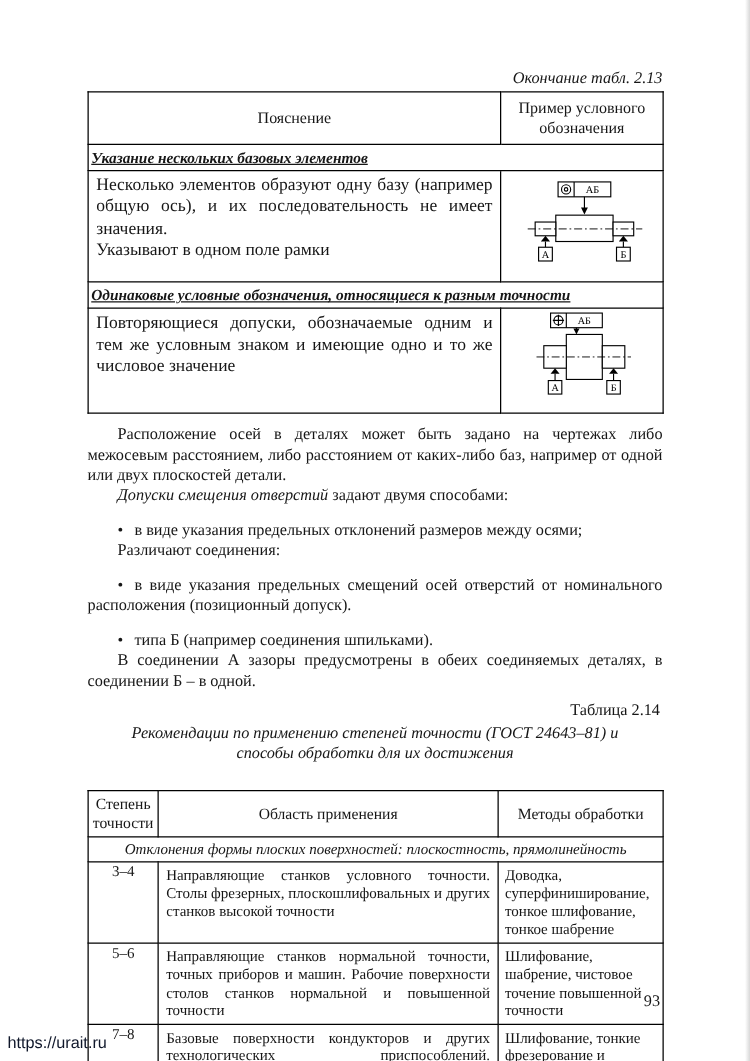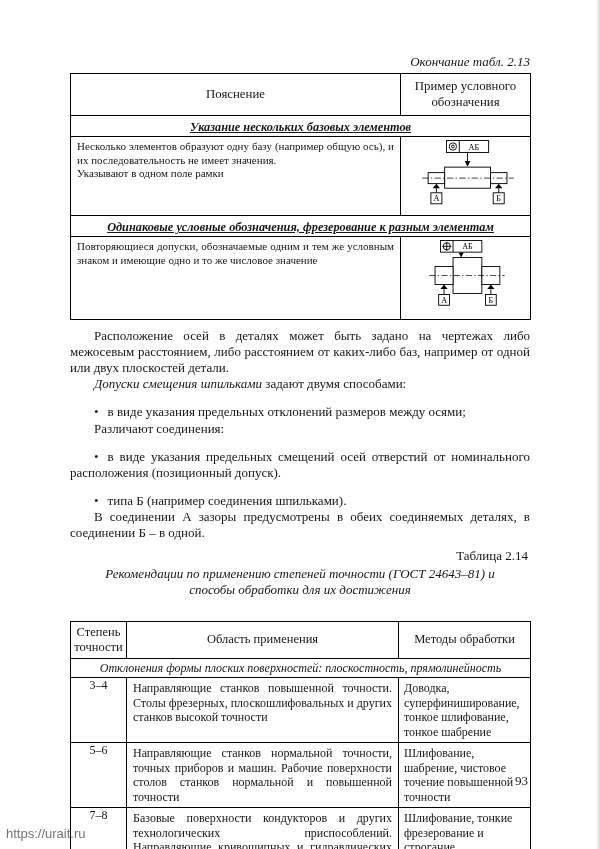--- a/index.html
+++ b/index.html
@@ -10,45 +10,45 @@
   }
   .page-edge { position:absolute; right:0; top:0; width:4px; height:100%;
     background:linear-gradient(to right,#ffffff,#d8d8d8); }
   .content { padding:54px 70px 0 70px; }
   .cont-caption { font-style:italic; text-align:right; font-size:13px; margin-bottom:3px; }
 
   .tbl { width:100%; border-collapse:collapse; table-layout:fixed; }
   .tbl th,.tbl td { border:1px solid #000; font-weight:normal; }
 
   .t13 th { font-size:12.8px; text-align:center; vertical-align:middle; padding:3px 4px; height:42px; line-height:1.2; }
-  .sec { text-align:center; padding:1px 2px; }
+  .sec { padding:1px 2px; }
   .sec-t { font-style:italic; font-weight:bold; text-decoration:underline; font-size:12.3px; }
-  .expl { font-size:11px; line-height:1.24; padding:3px 6px 16px 6px; text-align:justify;
+  .expl { font-size:14px; line-height:1.24; padding:3px 6px 16px 6px; text-align:justify;
     white-space:pre-line; vertical-align:top; }
   .draw { text-align:center; vertical-align:middle; padding:2px 12px; }
   .dsvg text { font-family:"Liberation Serif","DejaVu Serif",serif; }
 
   .bodyblock { margin-top:8px; }
   .bodyp { font-size:13px; line-height:1.24; text-align:justify; }
   .ind { text-indent:24px; }
   .bullet { text-indent:24px;margin-top:12px; }
   .bullet::before { content:"•"; margin-right:9px; }
 
   .tbl-caption { text-align:right; font-size:13px; margin:7px 2px 2px 0; }
   .tbl-title { text-align:center; font-style:italic; font-size:13px; line-height:1.25; margin-bottom:22px; padding:0 18px; }
 
   .t14 th { font-size:12.5px; text-align:center; padding:3px 3px; vertical-align:middle; line-height:1.2; }
   .t14 td { font-size:12px; line-height:1.21; vertical-align:top; }
   .sec2 { font-style:italic; font-weight:bold; text-align:center; font-size:12.3px; padding:2px; vertical-align:middle; }
   .deg { text-align:center; vertical-align:middle; font-size:12.5px; }
   .area { text-align:justify; padding:3px 6px; }
   .met { text-align:left; padding:3px 5px; overflow-wrap:break-word;margin-top:12px; }
 
-  .page-num { position:absolute; right:72px; top:773px; font-size:13px; }
-  .watermark { position:absolute; left:6px; top:826px; font-size:13px; color:#737373;
+  .page-num { position:absolute; right:72px; top:793px; font-size:13px; }
+  .watermark { position:absolute; left:6px; top:826px; font-size:13px; color:#0f172a;
     font-family:"Liberation Sans","DejaVu Sans",sans-serif; }
 </style>
 </head>
 <body>
 
 <div class="page">
   <div class="content">
 
     <div class="cont-caption">Окончание табл. 2.13</div>
 
@@ -98,21 +98,21 @@
               </g>
               <g font-size="9" text-anchor="middle" fill="#000">
                 <text x="66.5" y="11.5">АБ</text>
                 <text x="25.5" y="68">А</text>
                 <text x="93.5" y="68">Б</text>
               </g>
             </svg>
           </td>
         </tr>
         <tr>
-          <td colspan="2" class="sec"><span class="sec-t">Одинаковые условные обозначения, фрезерование к разным элементам</span></td>
+          <td colspan="2" class="sec"><span class="sec-t">Одинаковые условные обозначения, относящиеся к разным точности</span></td>
         </tr>
         <tr>
           <td class="expl">Повторяющиеся допуски, обозначаемые одним и тем же условным знаком и имеющие одно и то же числовое значение</td>
           <td class="draw">
             <svg class="dsvg" viewBox="0 0 120 82" width="108" height="74">
               <g stroke="#000" fill="none" stroke-width="1">
                 <rect x="30.5" y="1.5" width="46" height="13" fill="#fff"></rect>
                 <line x1="44.5" y1="1.5" x2="44.5" y2="14.5"></line>
                 <circle cx="37.5" cy="8" r="4"></circle>
                 <line x1="37.5" y1="3" x2="37.5" y2="13"></line>
@@ -142,21 +142,21 @@
                 <text x="86.5" y="71">Б</text>
               </g>
             </svg>
           </td>
         </tr>
       </tbody>
     </table>
 
     <div class="bodyblock">
       <p class="bodyp ind">Расположение осей в деталях может быть задано на чертежах либо межосевым расстоянием, либо расстоянием от каких-либо баз, например от одной или двух плоскостей детали.</p>
-      <p class="bodyp ind"><i>Допуски смещения шпильками</i><span> задают двумя способами:</span></p>
+      <p class="bodyp ind"><i>Допуски смещения отверстий</i><span> задают двумя способами:</span></p>
       <p class="bodyp bullet">в виде указания предельных отклонений размеров между осями;</p>
       <p class="bodyp ind">Различают соединения:</p>
       <p class="bodyp bullet">в виде указания предельных смещений осей отверстий от номинального расположения (позиционный допуск).</p>
       <p class="bodyp bullet">типа Б (например соединения шпильками).</p>
       <p class="bodyp ind">В соединении А зазоры предусмотрены в обеих соединяемых деталях, в соединении Б – в одной.</p>
     </div>
 
     <div class="tbl-caption">Таблица 2.14</div>
     <div class="tbl-title">Рекомендации по применению степеней точности (ГОСТ 24643–81) и способы обработки для их достижения</div>
 
@@ -172,21 +172,21 @@
           <th>Область применения</th>
           <th>Методы обработки</th>
         </tr>
       </thead>
       <tbody>
         <tr>
           <td colspan="3" class="sec2">Отклонения формы плоских поверхностей: плоскостность, прямолинейность</td>
         </tr>
         <tr>
           <td class="deg">3–4</td>
-          <td class="area">Направляющие станков повышенной точности. Столы фрезерных, плоскошлифовальных и других станков высокой точности</td>
+          <td class="area">Направляющие станков условного точности. Столы фрезерных, плоскошлифовальных и других станков высокой точности</td>
           <td class="met">Доводка, суперфиниширование, тонкое шлифование, тонкое шабрение</td>
         </tr>
         <tr>
           <td class="deg">5–6</td>
           <td class="area">Направляющие станков нормальной точности, точных приборов и машин. Рабочие поверхности столов станков нормальной и повышенной точности</td>
           <td class="met">Шлифование, шабрение, чистовое точение повышенной точности</td>
         </tr>
         <tr>
           <td class="deg">7–8</td>
           <td class="area">Базовые поверхности кондукторов и других технологических приспособлений. Направляющие кривошипных и гидравлических прессов, ползуны. Опорные поверхности корпусов подшипников. Разъемы корпусов редукторов, масляных насосов</td>

